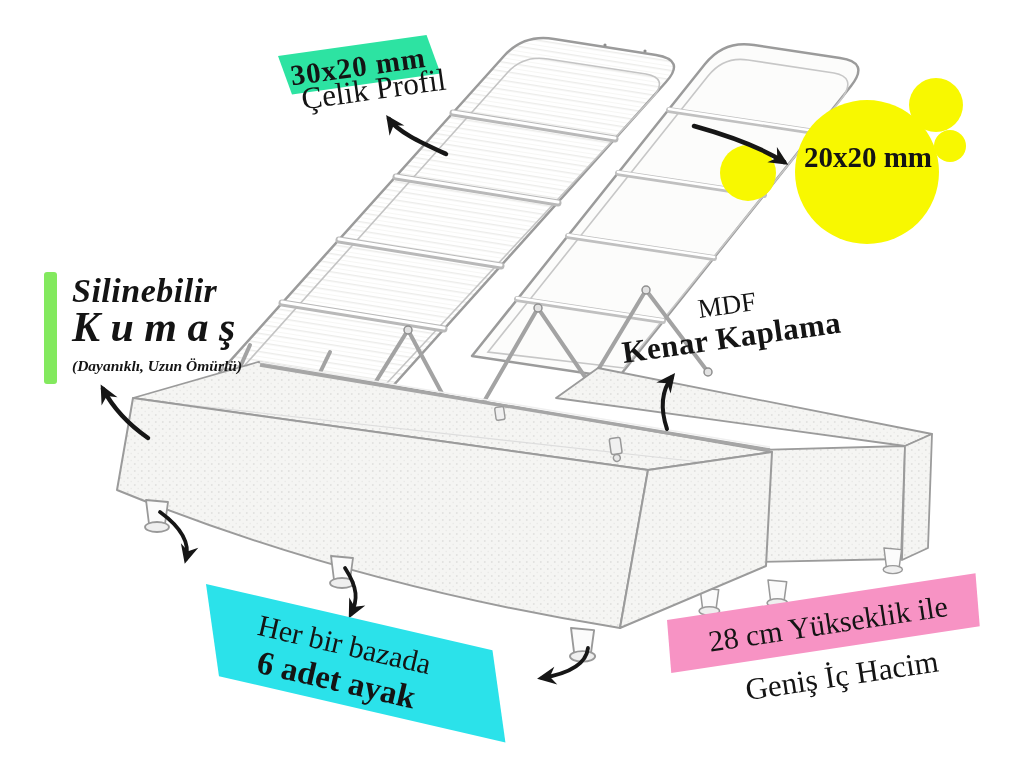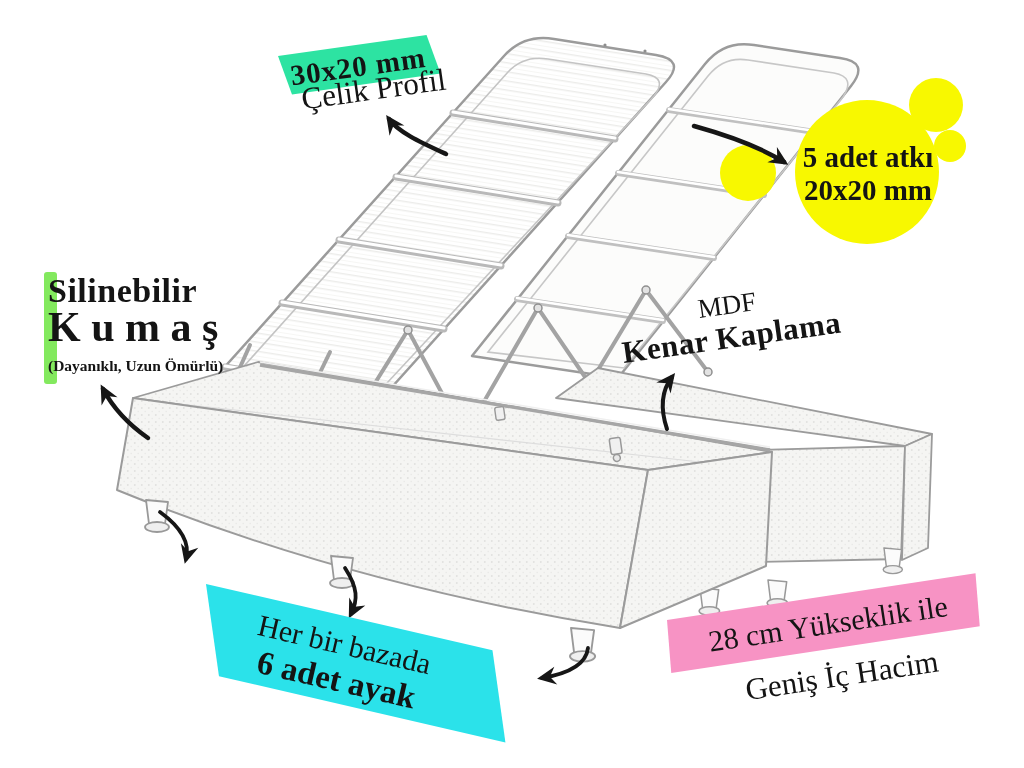--- a/index.html
+++ b/index.html
@@ -24,21 +24,21 @@
   .celik-text{
     left:283px;top:84px;width:178px;height:36px;line-height:36px;
     transform:rotate(-8deg);transform-origin:top left;
     font-size:31px;font-weight:400;text-align:center;
   }
   .blob-text{
     left:790px;top:141px;width:156px;text-align:center;
     font-size:29px;font-weight:700;line-height:33px;
   }
   .fabric-bar{left:44px;top:272px;width:13px;height:112px;border-radius:3px;}
-  .fabric-text{left:48px;top:272px;width:190px;}
+  .fabric-text{left:72px;top:272px;width:190px;font-style:italic;}
   .fabric-line1{font-size:34px;font-weight:700;line-height:37px;letter-spacing:0.5px;}
   .fabric-line2{font-size:42px;font-weight:700;line-height:37px;}
   .fabric-note{font-size:15.5px;font-weight:700;line-height:18px;margin-top:11px;white-space:nowrap;}
   .mdf-text{
     left:612px;top:306px;width:228px;text-align:center;
     transform:rotate(-8deg);transform-origin:top left;
   }
   .mdf-line1{font-size:27px;font-weight:400;line-height:30px;}
   .mdf-line2{font-size:31px;font-weight:700;line-height:36px;letter-spacing:0.5px;}
   .cyan-bg{
@@ -217,21 +217,20 @@
       <path d="M345,568 C358,588 358,600 351,614" stroke-width="3.8" marker-end="url(#ah)"></path>
       <path d="M588,648 C586,666 566,674 542,678" stroke-width="3.8" marker-end="url(#ah)"></path>
     </g>
   </svg>
 
   <div class="abs teal-bg" style="background-color: rgb(45, 227, 162);"></div>
   <div class="abs teal-text">30x20 mm</div>
   <div class="abs celik-text">Çelik Profil</div>
 
   <div class="abs blob-text">
-    <div>5 adet atkı</div>
     <div>20x20 mm</div>
   </div>
 
   <div class="abs fabric-bar" style="background-color: rgb(131, 233, 94);"></div>
   <div class="abs fabric-text">
     <div class="fabric-line1">Silinebilir</div>
     <div class="fabric-line2">K u m a ş</div>
     <div class="fabric-note">(Dayanıklı, Uzun Ömürlü)</div>
   </div>
 

